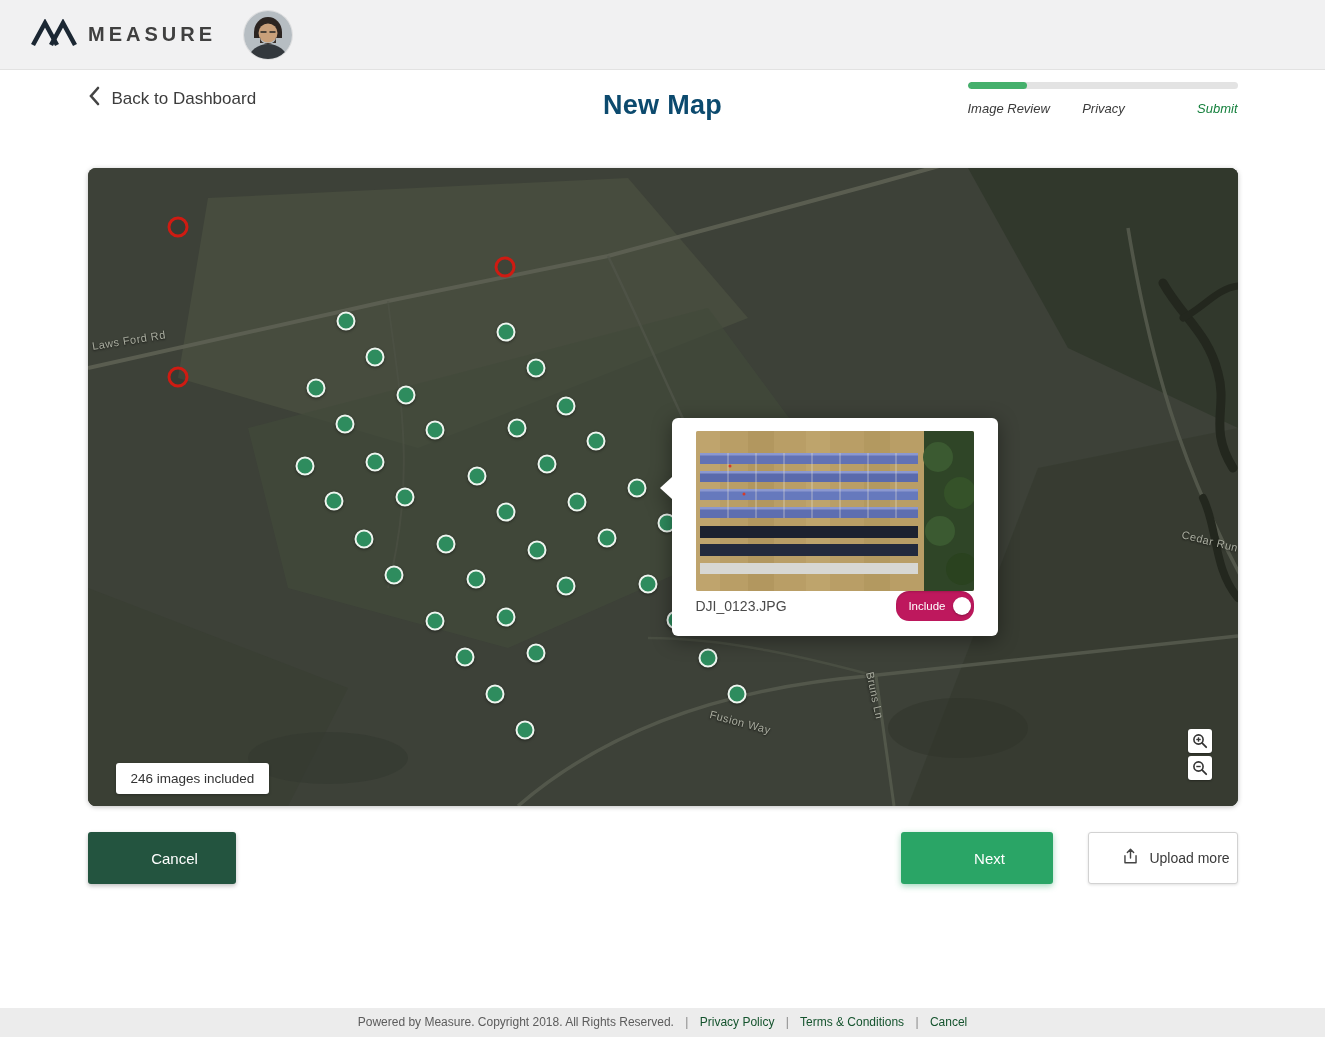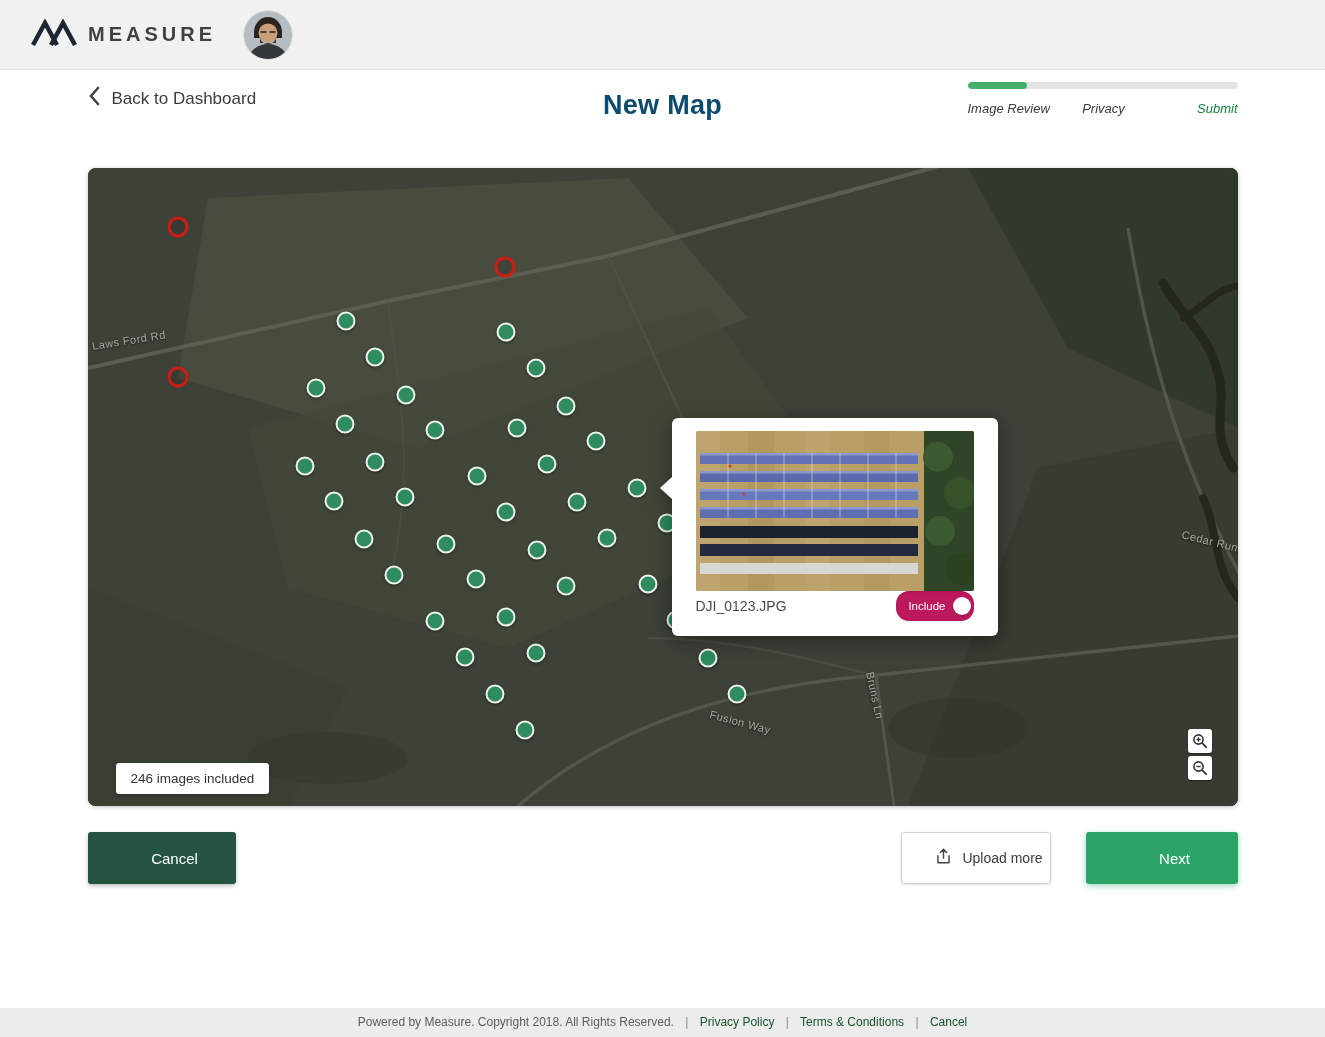--- a/index.html
+++ b/index.html
@@ -286,30 +286,30 @@
         <line x1="10.2" y1="10.2" x2="14.2" y2="14.2" stroke="#333" stroke-width="1.8" stroke-linecap="round"></line>
         <line x1="4.3" y1="6.5" x2="8.7" y2="6.5" stroke="#333" stroke-width="1.4"></line>
       </svg>
     </button>
   </div>
 </div>
 
 <div class="actions">
   <button class="btn btn-cancel">Cancel</button>
   <div class="right-actions">
+    <button class="btn btn-next">Next</button>
     <button class="btn btn-upload">
       <span>
         <svg width="19" height="19" viewBox="0 0 24 24">
           <path d="M5,11 V20 H19 V11" fill="none" stroke="#444" stroke-width="1.8" stroke-linecap="round" stroke-linejoin="round"></path>
           <path d="M12,14 V3 M12,3 L8,7 M12,3 L16,7" fill="none" stroke="#444" stroke-width="1.8" stroke-linecap="round" stroke-linejoin="round"></path>
         </svg>
       </span>
       <span>Upload more</span>
     </button>
-    <button class="btn btn-next">Next</button>
   </div>
 </div>
 
 <footer class="footer">
   <span>Powered by Measure. Copyright 2018. All Rights Reserved.</span>
   <span class="sep">|</span>
   <a>Privacy Policy</a>
   <span class="sep">|</span>
   <a>Terms &amp; Conditions</a>
   <span class="sep">|</span>

